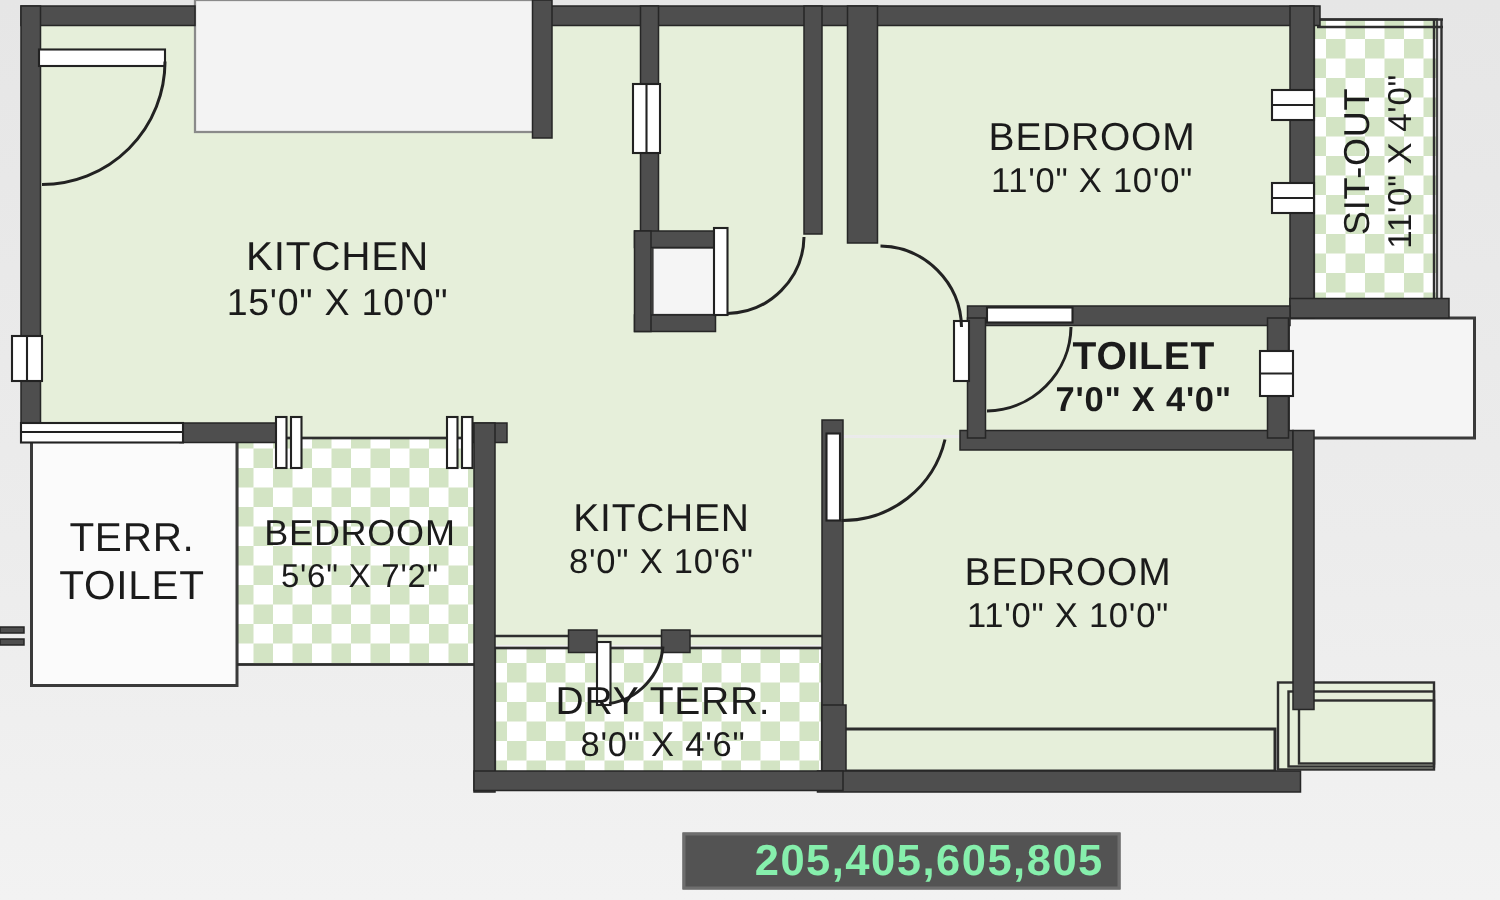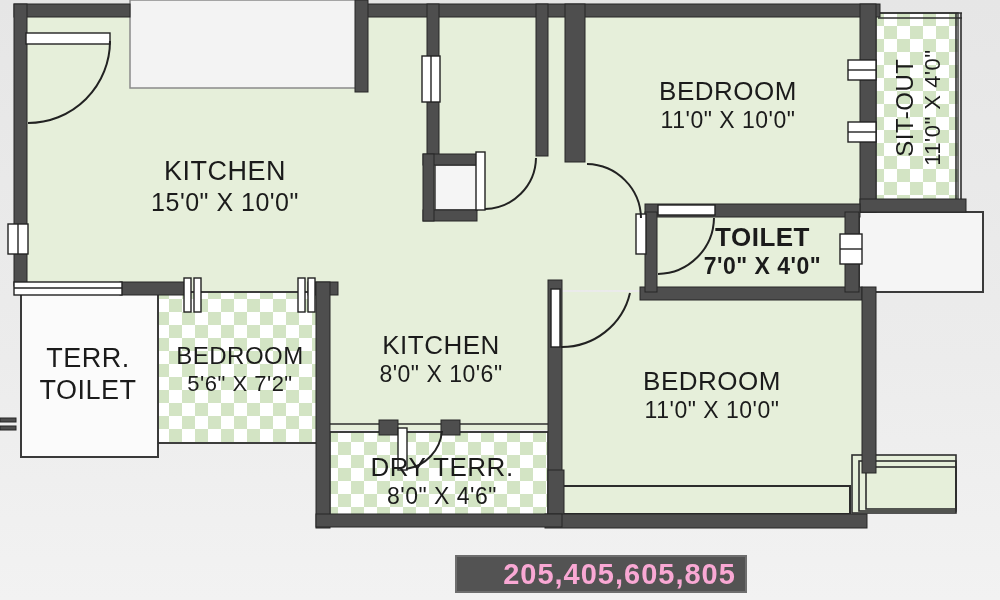--- a/index.html
+++ b/index.html
@@ -18,21 +18,21 @@
   .lg .rname{font-size:27px;}
   .lg .rdims{font-size:25px;}
   .sm .rname{font-size:24px;}
   .sm .rdims{font-size:22px;}
   .rot{transform:rotate(-90deg);transform-origin:center center;}
   .badge{
     position:absolute;left:455px;top:555px;width:292px;height:38px;
     background:#535353;border:2px solid #6e6e6e;box-sizing:border-box;
     display:flex;align-items:center;justify-content:center;
   }
-  .badge span{color:#f9a8d4;font-size:29px;font-weight:bold;letter-spacing:1px;margin-left:37px;}
+  .badge span{color:#86efac;font-size:29px;font-weight:bold;letter-spacing:1px;margin-left:37px;}
 </style>
 </head>
 <body>
 
 <div class="screen">
 
   <svg class="plan-svg" width="1000" height="600" viewBox="0 0 1000 600">
     <defs>
       <pattern id="chk" width="26" height="26" patternUnits="userSpaceOnUse">
         <rect width="26" height="26" fill="#ffffff"></rect>

